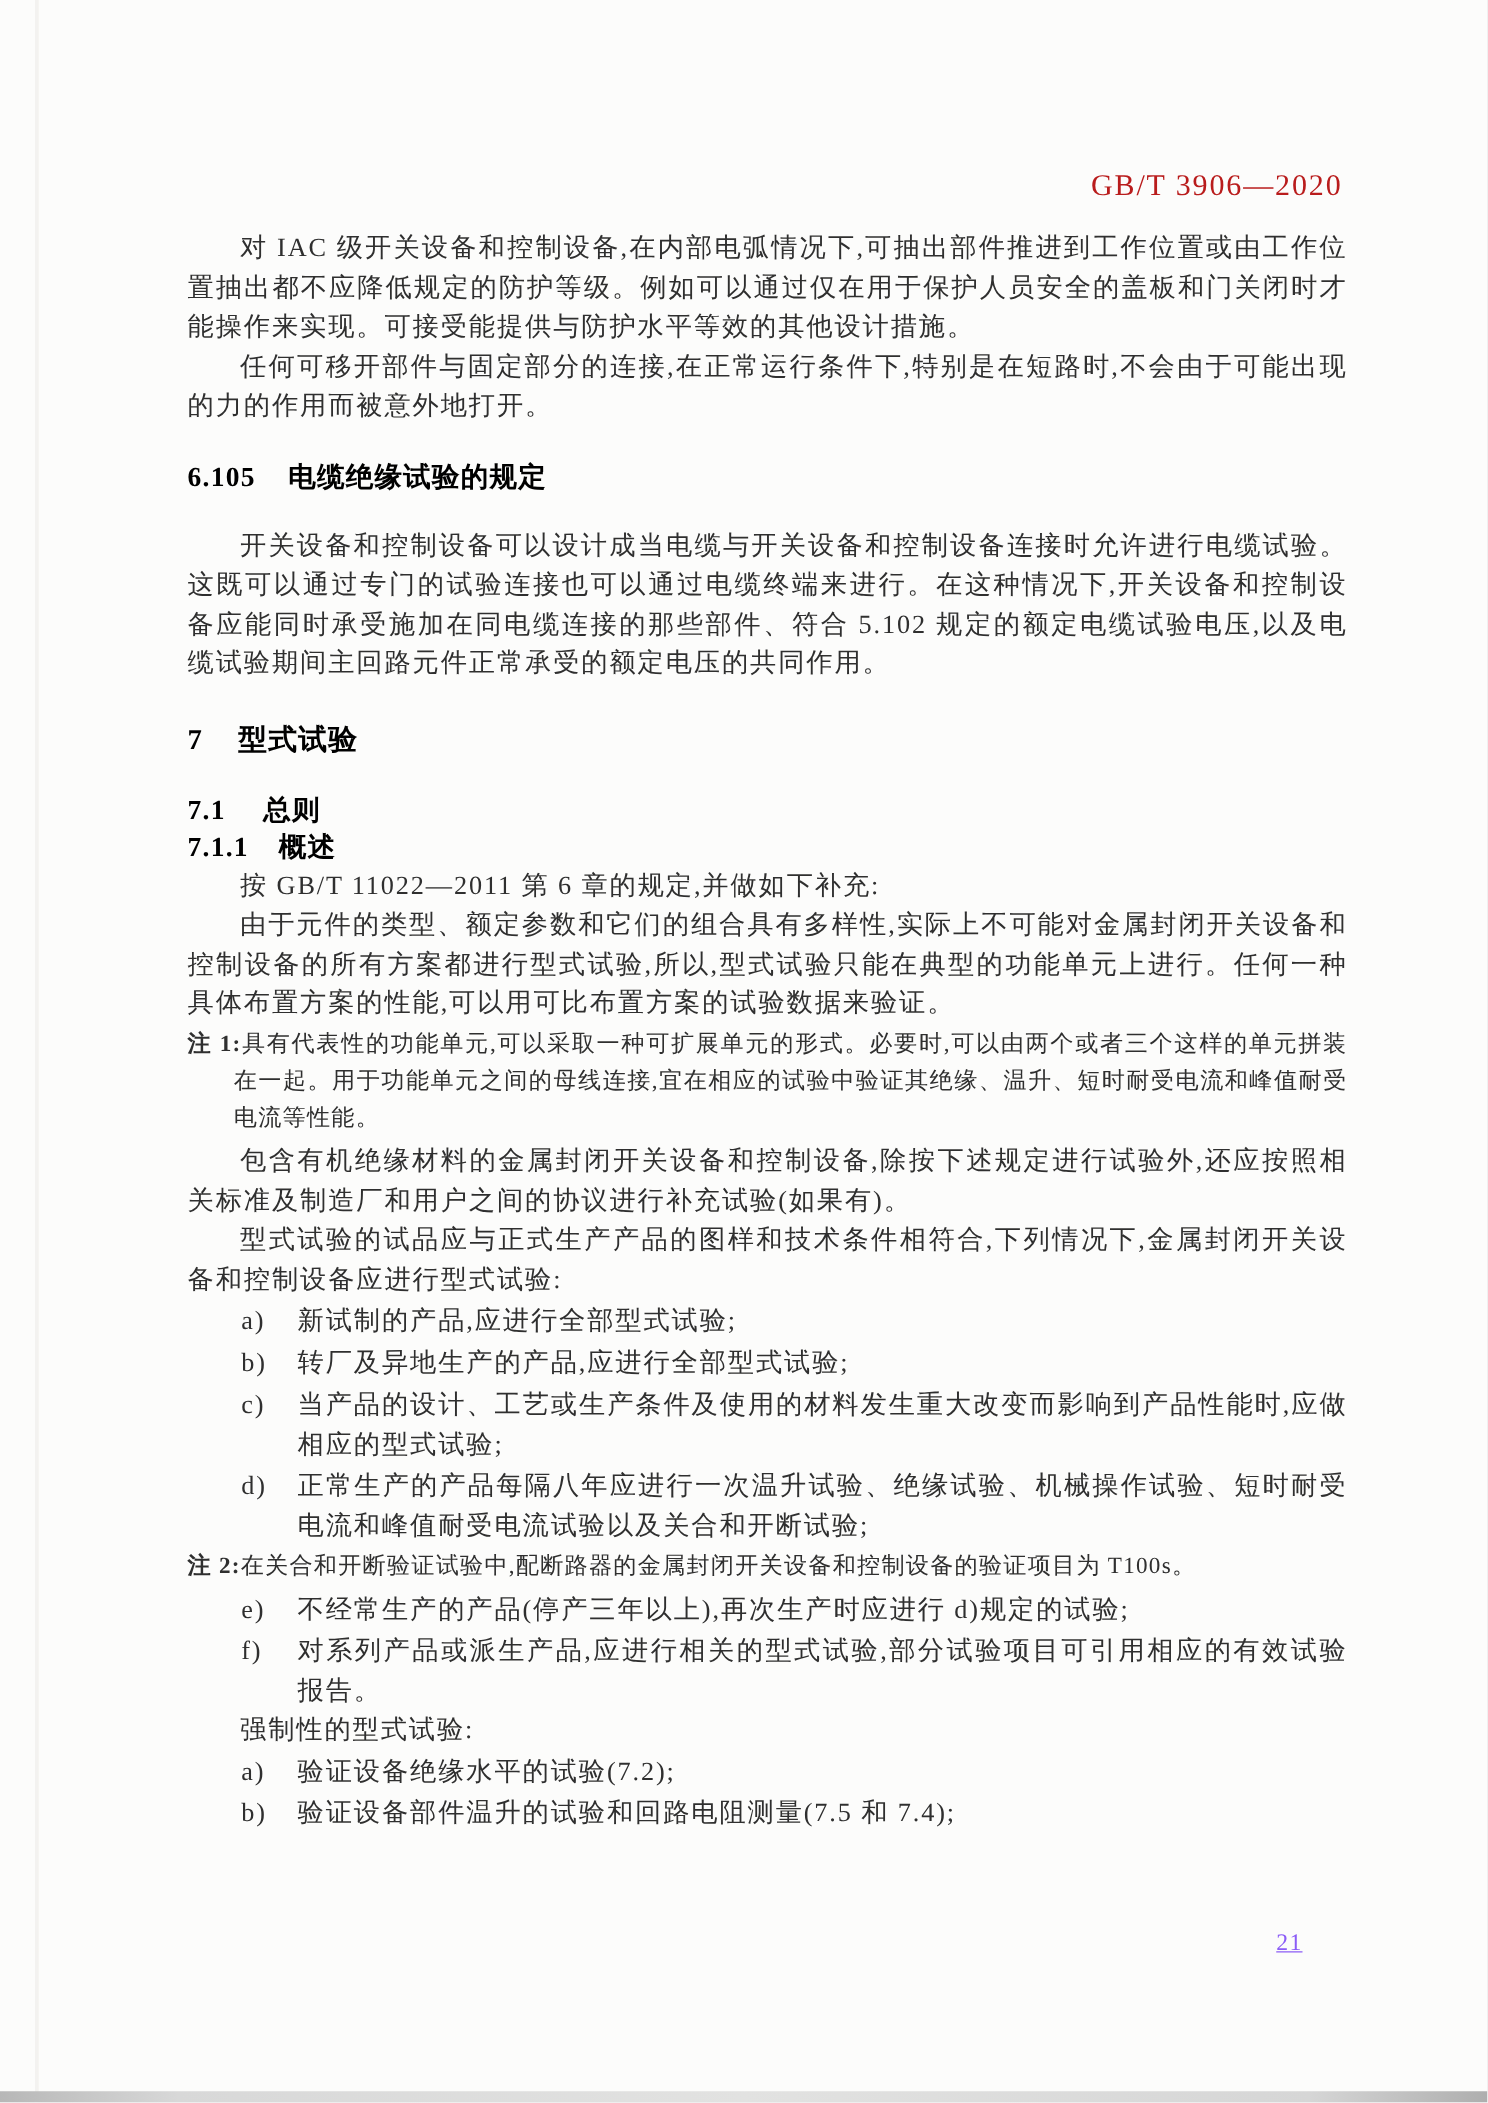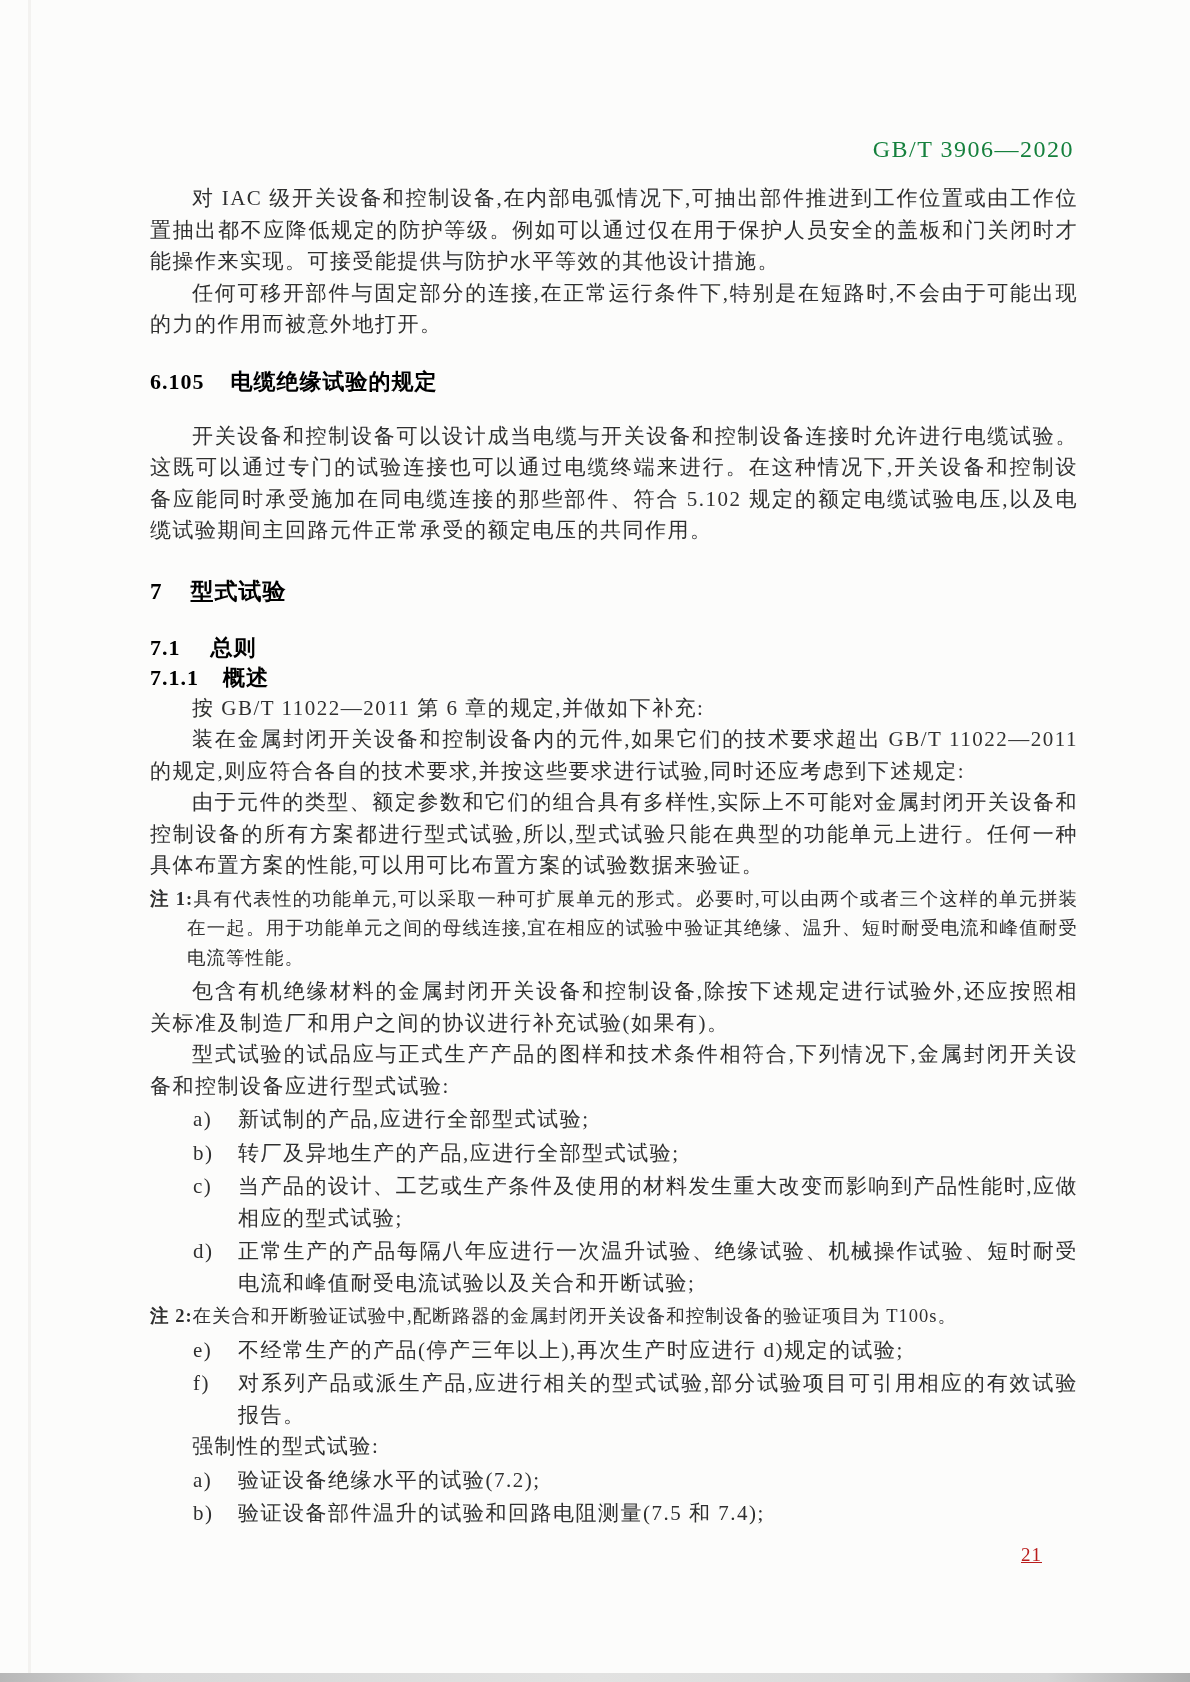--- a/index.html
+++ b/index.html
@@ -15,25 +15,25 @@
   .scan-line{
     position:absolute;left:28px;top:0;bottom:0;width:3px;
     background:#f3f2f0;
   }
   .bottom-edge{
     position:absolute;left:0;right:0;bottom:0;height:9px;
     background:linear-gradient(to right,#b7b7b7,#d8d8d8 12%,#e2e2e1 50%,#d6d6d6 88%,#aeaeae);
   }
   .doc-code{
     position:absolute;top:136px;right:116px;
-    font-size:24px;letter-spacing:1.5px;color:#15803d;
+    font-size:24px;letter-spacing:1.5px;color:#b91c1c;
   }
   .page-number{
     position:absolute;top:1544px;right:148px;
-    font-size:19px;color:#b91c1c;letter-spacing:1px;text-decoration:underline;
+    font-size:19px;color:#8b5cf6;letter-spacing:1px;text-decoration:underline;
   }
   .content{
     position:absolute;top:183px;left:150px;width:928px;
   }
   p{margin:0;}
   .body-para{
     font-size:21px;line-height:31.5px;
     text-align:justify;text-indent:2em;
     letter-spacing:1.5px;
   }
@@ -101,21 +101,20 @@
       <span class="h-num">7.1</span>
       <span class="h-title">总则</span>
     </div>
 
     <div class="heading h-sub h-711">
       <span class="h-num">7.1.1</span>
       <span class="h-title">概述</span>
     </div>
 
     <p class="body-para p-after-h711">按 GB/T 11022—2011 第 6 章的规定,并做如下补充:</p>
-    <p class="body-para">装在金属封闭开关设备和控制设备内的元件,如果它们的技术要求超出 GB/T 11022—2011 的规定,则应符合各自的技术要求,并按这些要求进行试验,同时还应考虑到下述规定:</p>
     <p class="body-para">由于元件的类型、额定参数和它们的组合具有多样性,实际上不可能对金属封闭开关设备和控制设备的所有方案都进行型式试验,所以,型式试验只能在典型的功能单元上进行。任何一种具体布置方案的性能,可以用可比布置方案的试验数据来验证。</p>
 
     <div class="note">
       <span class="note-label">注 1:</span><span>具有代表性的功能单元,可以采取一种可扩展单元的形式。必要时,可以由两个或者三个这样的单元拼装在一起。用于功能单元之间的母线连接,宜在相应的试验中验证其绝缘、温升、短时耐受电流和峰值耐受电流等性能。</span>
     </div>
 
     <p class="body-para">包含有机绝缘材料的金属封闭开关设备和控制设备,除按下述规定进行试验外,还应按照相关标准及制造厂和用户之间的协议进行补充试验(如果有)。</p>
     <p class="body-para">型式试验的试品应与正式生产产品的图样和技术条件相符合,下列情况下,金属封闭开关设备和控制设备应进行型式试验:</p>
 
     <div class="list">

